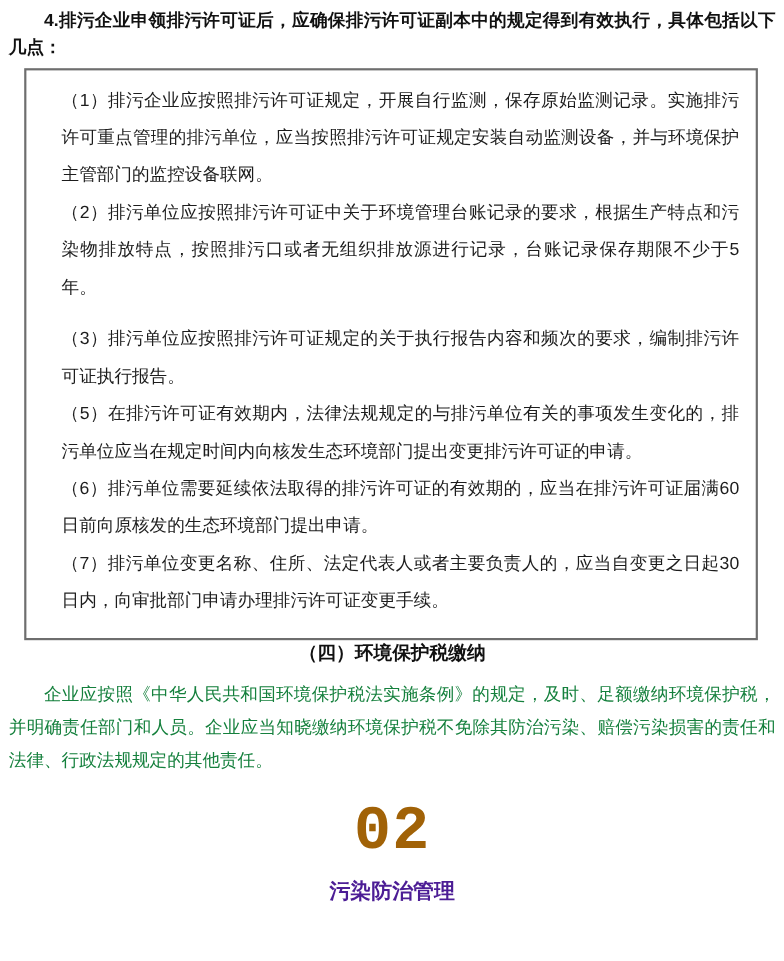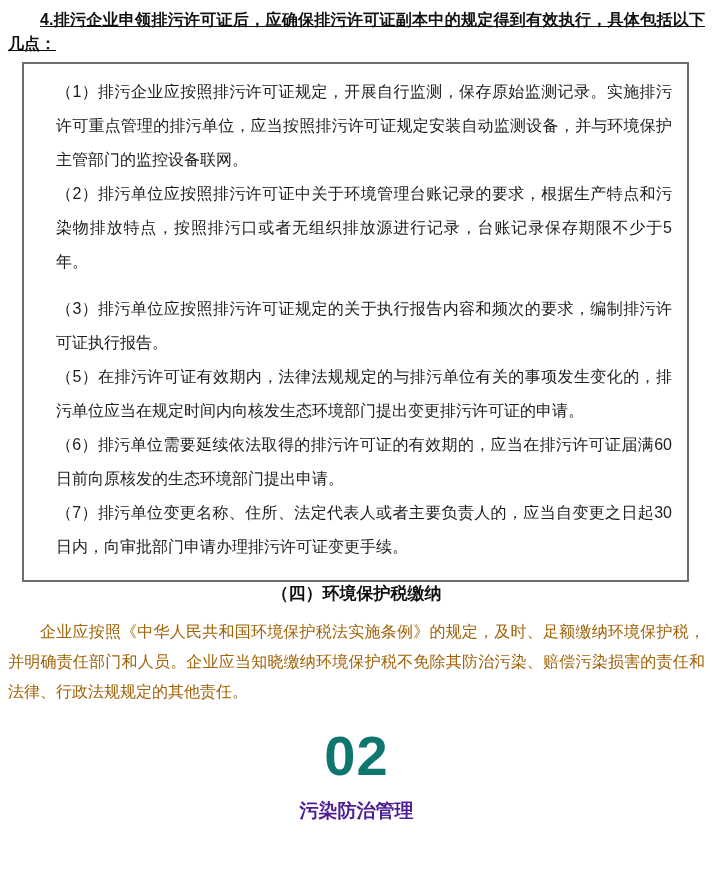--- a/index.html
+++ b/index.html
@@ -21,21 +21,20 @@
     box-sizing: border-box;
   }
   .top-heading {
     font-weight: bold;
     font-size: 16px;
     line-height: 24px;
     margin: 8px 8px 0 8px;
     text-indent: 2em;
     text-align: justify;
     color: #111111;
-    text-decoration: underline;
   }
   .points-box {
     margin: 6px 24px 0 22px;
     border: 2px solid #6e6e6e;
     padding: 11px 15px 16px 32px;
     box-sizing: border-box;
   }
   .points-box p {
     margin: 0;
     font-size: 16px;
@@ -52,31 +51,31 @@
     text-align: center;
     margin: 0 0 0 0;
     color: #111111;
   }
   .tax-para {
     font-size: 16px;
     line-height: 30px;
     margin: 12px 8px 0 8px;
     text-indent: 2em;
     text-align: justify;
-    color: #a16207;
+    color: #15803d;
   }
   .chapter-number {
-    font-family: Liberation Sans, sans-serif;
+    font-family: Liberation Mono, monospace;
     font-weight: bold;
     font-size: 56px;
     line-height: 58px;
     text-align: center;
     margin-top: 20px;
     letter-spacing: 1px;
-    color: #0f766e;
+    color: #a16207;
   }
   .chapter-title {
     font-weight: bold;
     font-size: 19px;
     line-height: 24px;
     text-align: center;
     margin-top: 14px;
     color: #4c1d95;
   }
 </style>

